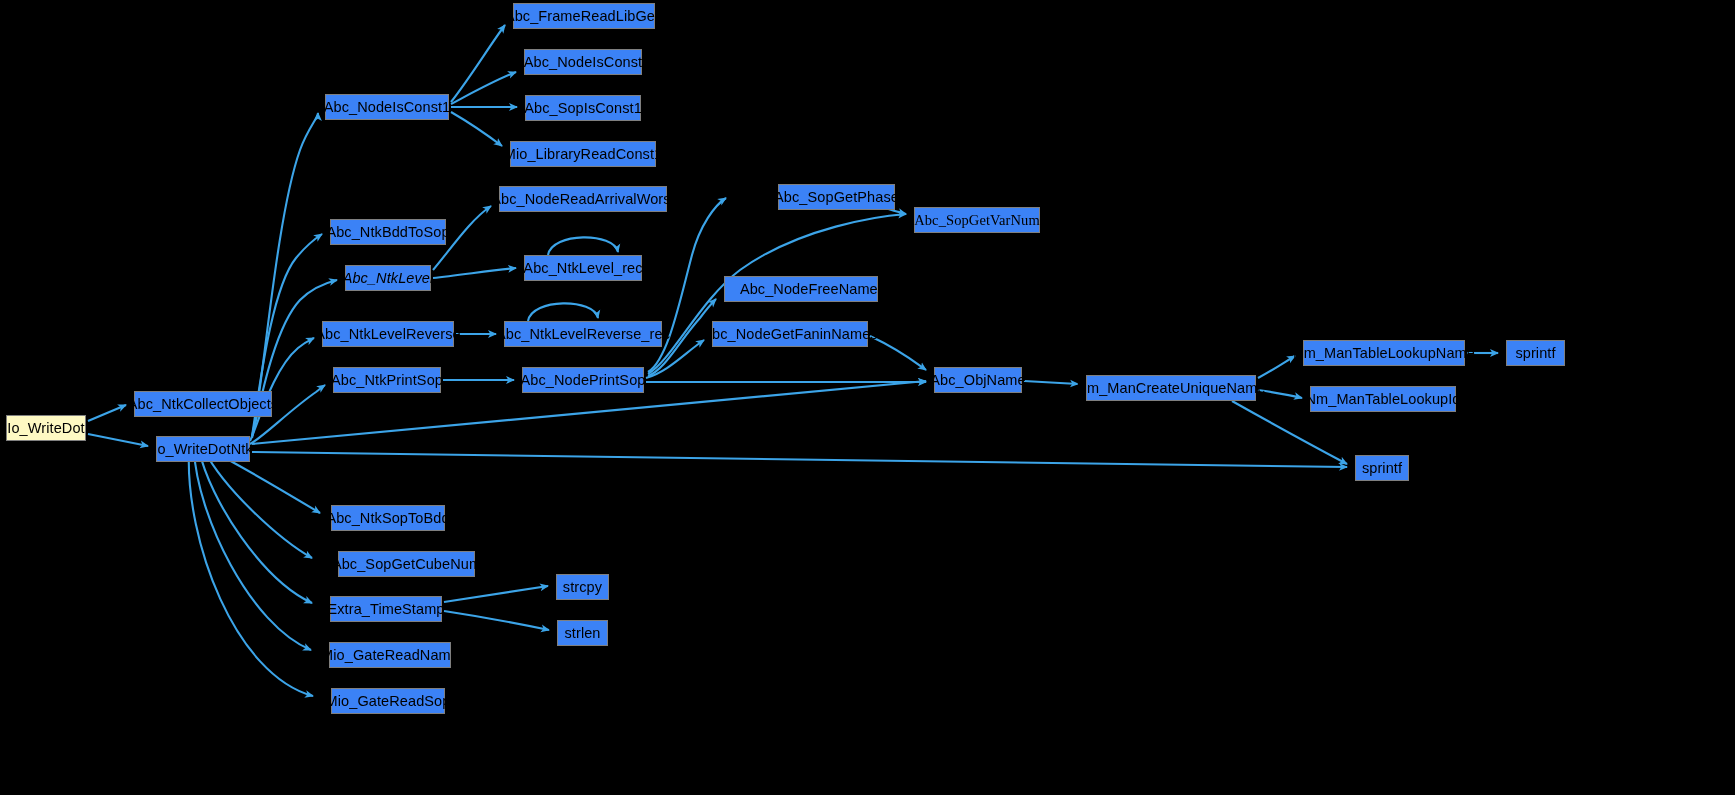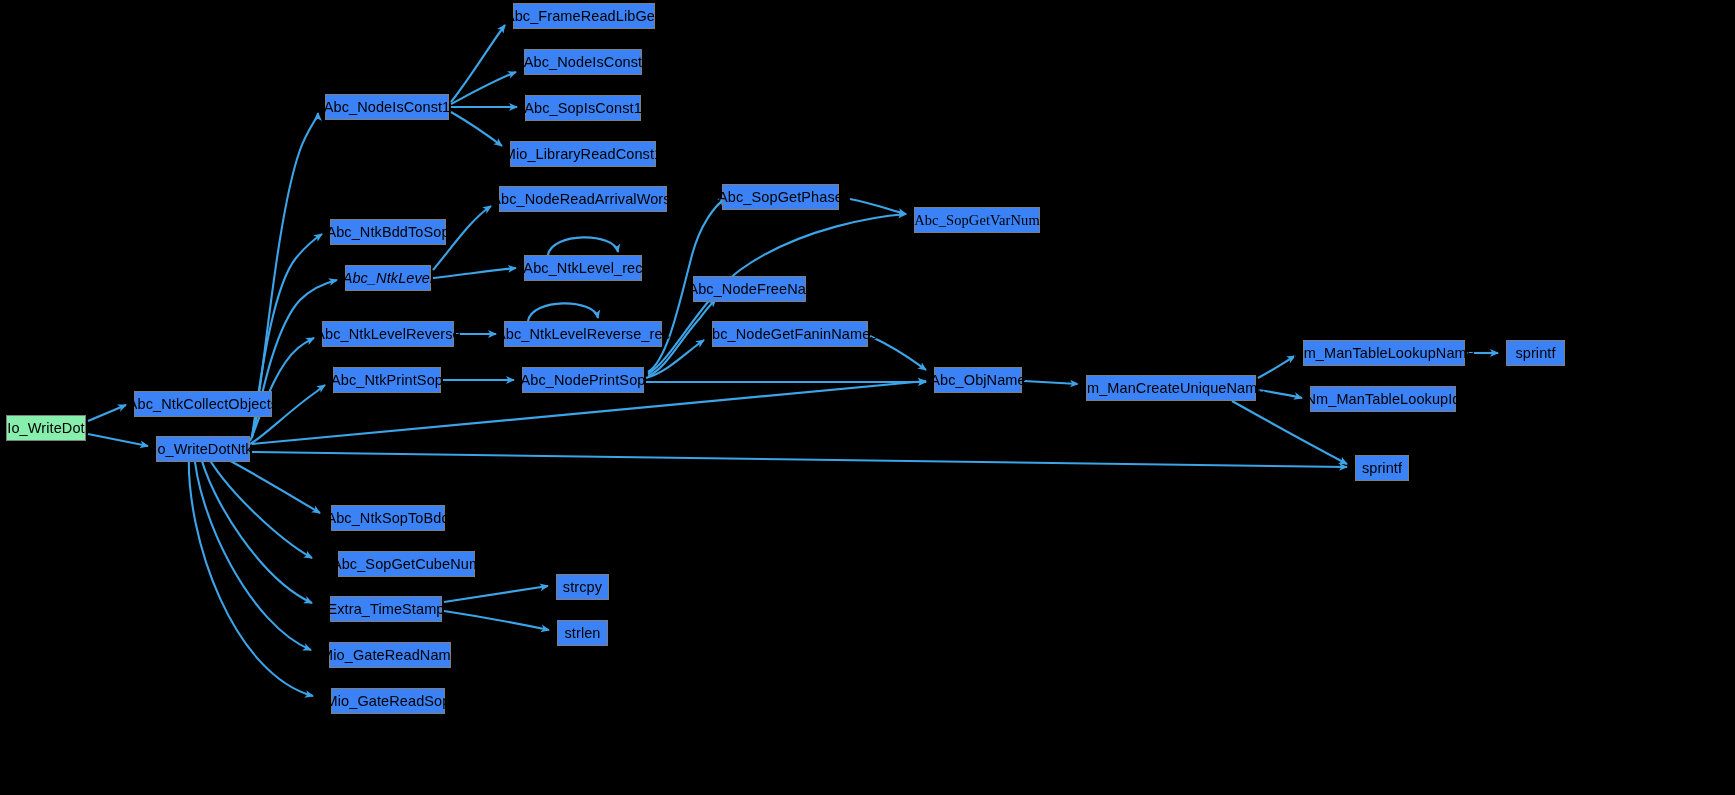--- a/index.html
+++ b/index.html
@@ -33,21 +33,21 @@
     line-height: 1;
     display: flex;
     align-items: center;
     justify-content: center;
     white-space: nowrap;
     height: 26px;
     padding: 0 8px;
     letter-spacing: 0.1px;
   }
   .node.root {
-    background: #86efac;
+    background: #fef9c3;
     border-color: #7f7f7f;
   }
 </style>
 </head>
 <body>
 
 <div id="graph">
 
   <svg id="edges" viewBox="0 0 1735 795" xmlns="http://www.w3.org/2000/svg">
     <defs>
@@ -121,23 +121,23 @@
   <div class="node" style="left:525px;top:95px;width:116px;">Abc_SopIsConst1</div>
   <div class="node" style="left:510px;top:141px;width:146px;">Mio_LibraryReadConst1</div>
   <div class="node" style="left:330px;top:219px;width:116px;">Abc_NtkBddToSop</div>
   <div class="node" style="left:345px;top:265px;width:86px;font-style:italic;">Abc_NtkLevel</div>
   <div class="node" style="left:499px;top:186px;width:168px;">Abc_NodeReadArrivalWorst</div>
   <div class="node" style="left:524px;top:255px;width:118px;">Abc_NtkLevel_rec</div>
   <div class="node" style="left:322px;top:321px;width:132px;">Abc_NtkLevelReverse</div>
   <div class="node" style="left:504px;top:321px;width:158px;">Abc_NtkLevelReverse_rec</div>
   <div class="node" style="left:333px;top:367px;width:108px;">Abc_NtkPrintSop</div>
   <div class="node" style="left:522px;top:367px;width:122px;">Abc_NodePrintSop</div>
-  <div class="node" style="left:722px;top:184px;width:117px;">Abc_SopGetPhase</div>
+  <div class="node" style="left:778px;top:184px;width:117px;">Abc_SopGetPhase</div>
   <div class="node" style="left:914px;top:207px;width:126px;font-family:Liberation Serif, serif;">Abc_SopGetVarNum</div>
-  <div class="node" style="left:693px;top:276px;width:113px;padding-left:31px;">Abc_NodeFreeNames</div>
+  <div class="node" style="left:724px;top:276px;width:154px;padding-left:31px;">Abc_NodeFreeNames</div>
   <div class="node" style="left:712px;top:321px;width:156px;">Abc_NodeGetFaninNames</div>
   <div class="node" style="left:934px;top:367px;width:88px;">Abc_ObjName</div>
   <div class="node" style="left:1086px;top:375px;width:170px;">Nm_ManCreateUniqueName</div>
   <div class="node" style="left:1303px;top:340px;width:162px;">Nm_ManTableLookupName</div>
   <div class="node" style="left:1310px;top:386px;width:146px;">Nm_ManTableLookupId</div>
   <div class="node" style="left:1506px;top:340px;width:59px;">sprintf</div>
   <div class="node" style="left:1355px;top:455px;width:54px;">sprintf</div>
   <div class="node" style="left:331px;top:505px;width:114px;">Abc_NtkSopToBdd</div>
   <div class="node" style="left:318px;top:551px;width:137px;margin-left:20px;">Abc_SopGetCubeNum</div>
   <div class="node" style="left:330px;top:596px;width:112px;">Extra_TimeStamp</div>

